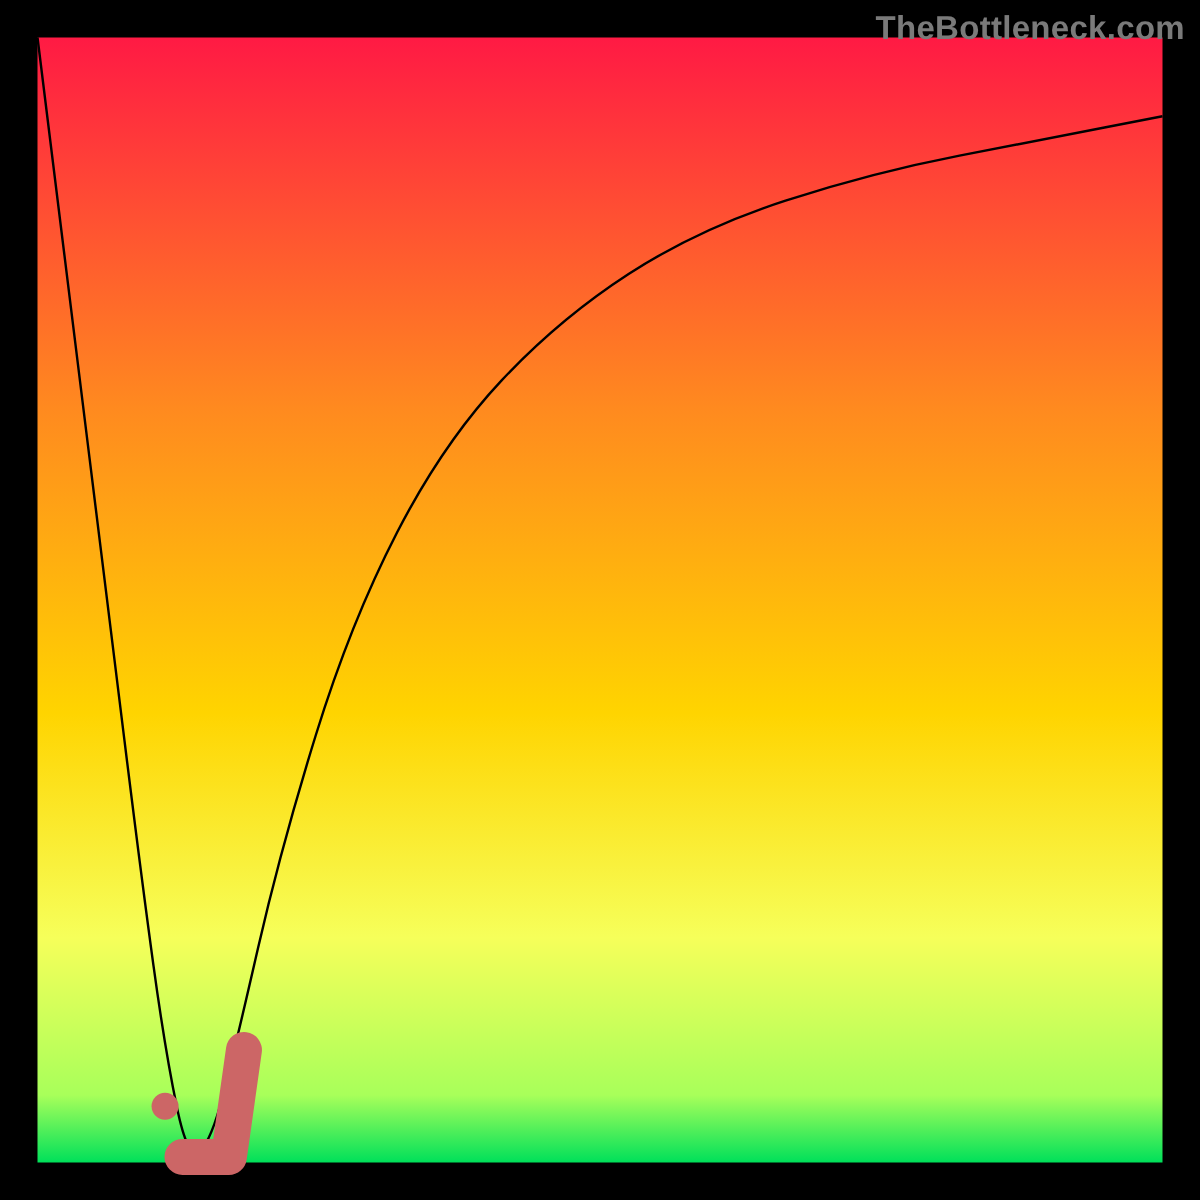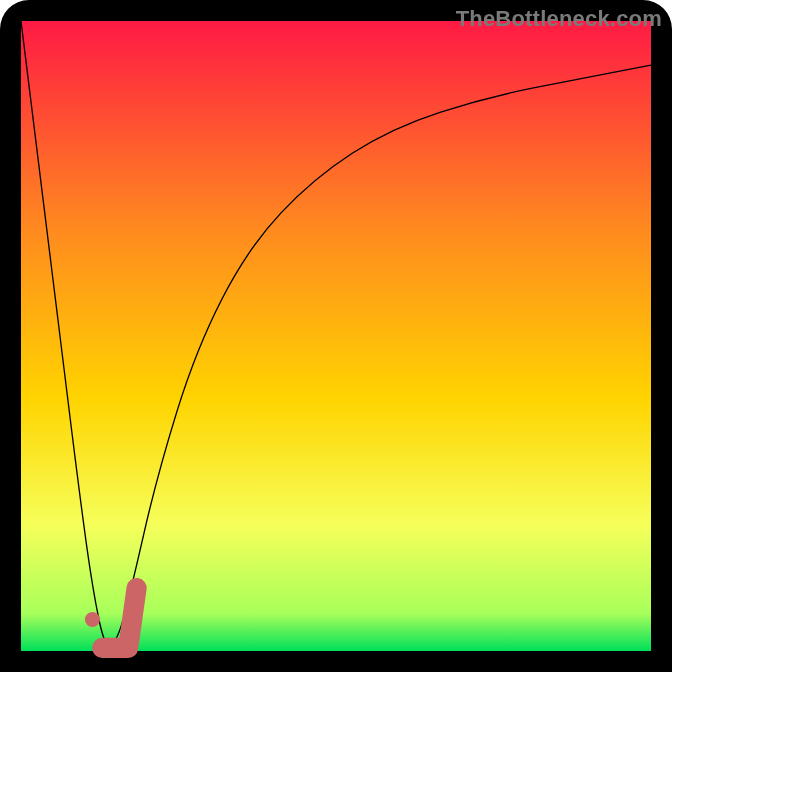--- a/index.html
+++ b/index.html
@@ -3,24 +3,23 @@
 <meta charset="utf-8">
 <style>
   body {
     margin: 0;
     padding: 0;
     background: #fff;
     font-family: Arial, Helvetica, sans-serif;
   }
   .frame {
     position: relative;
-    width: 672px;
+    width: 800px;
     height: 800px;
     overflow: hidden;
-    border-radius: 29px;
   }
   .watermark {
     position: absolute;
     top: 6px;
     right: 10px;
     font-size: 22px;
     font-weight: bold;
     color: #7a7a7a;
     letter-spacing: 0.2px;
     z-index: 20;

